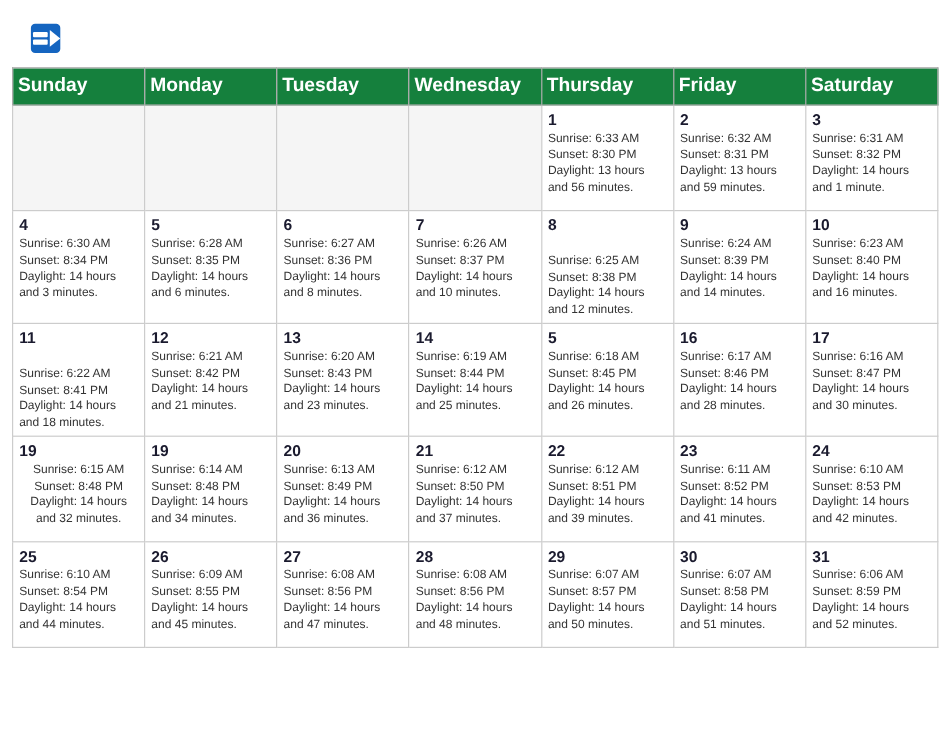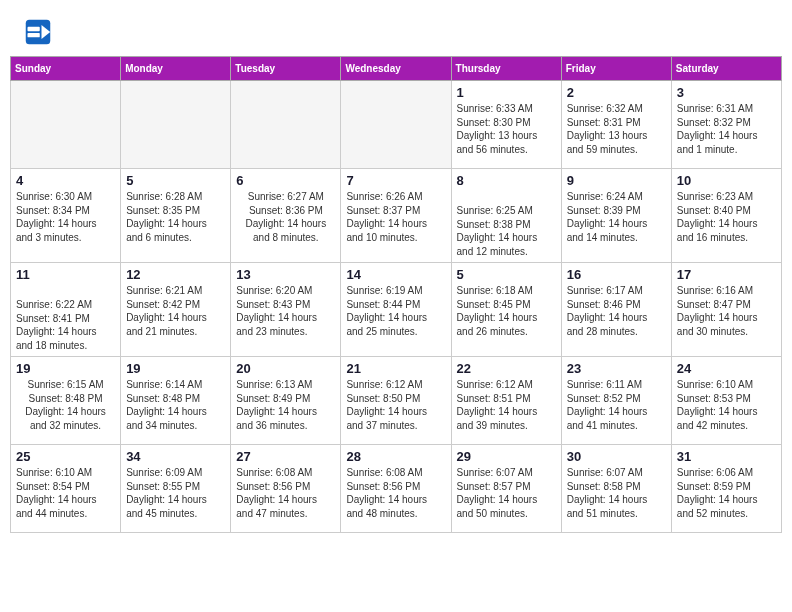--- a/index.html
+++ b/index.html
@@ -46,23 +46,23 @@
       color: #333;
     }
     .calendar-wrapper {
       padding: 0 10px 10px 10px;
     }
     table {
       width: 100%;
       border-collapse: collapse;
     }
     thead tr th {
-      background: #a21caf;
+      background: #15803d;
       color: #fff;
-      font-size: 10px;
+      font-size: 16px;
       font-weight: bold;
       padding: 6px 4px;
       text-align: left;
       border: 1px solid #aaa;
     }
     tbody tr td {
       vertical-align: top;
       border: 1px solid #ccc;
       padding: 4px 5px;
       width: 14.28%;
@@ -160,21 +160,21 @@
           </td>
           <td>
             <span class="day-num">5</span>
             <div class="day-info" style="white-space: pre-line;">Sunrise: 6:28 AM
 Sunset: 8:35 PM
 Daylight: 14 hours
 and 6 minutes.</div>
           </td>
           <td>
             <span class="day-num">6</span>
-            <div class="day-info" style="white-space: pre-line; text-align: center;">Sunrise: 6:27 AM
+            <div class="day-info" style="white-space: pre-line;">Sunrise: 6:27 AM
 Sunset: 8:36 PM
 Daylight: 14 hours
 and 8 minutes.</div>
           </td>
           <td>
             <span class="day-num">7</span>
             <div class="day-info" style="white-space: pre-line;">Sunrise: 6:26 AM
 Sunset: 8:37 PM
 Daylight: 14 hours
 and 10 minutes.</div>
@@ -305,21 +305,21 @@
         </tr>
         <tr>
           <td>
             <span class="day-num">25</span>
             <div class="day-info" style="white-space: pre-line;">Sunrise: 6:10 AM
 Sunset: 8:54 PM
 Daylight: 14 hours
 and 44 minutes.</div>
           </td>
           <td>
-            <span class="day-num">34</span>
+            <span class="day-num">26</span>
             <div class="day-info" style="white-space: pre-line;">Sunrise: 6:09 AM
 Sunset: 8:55 PM
 Daylight: 14 hours
 and 45 minutes.</div>
           </td>
           <td>
             <span class="day-num">27</span>
             <div class="day-info" style="white-space: pre-line;">Sunrise: 6:08 AM
 Sunset: 8:56 PM
 Daylight: 14 hours

